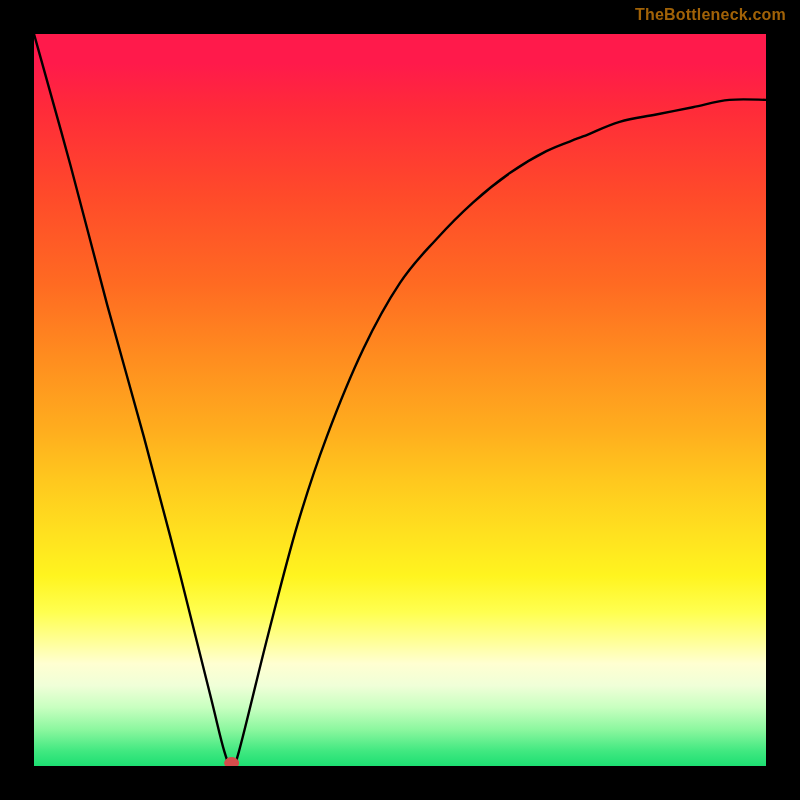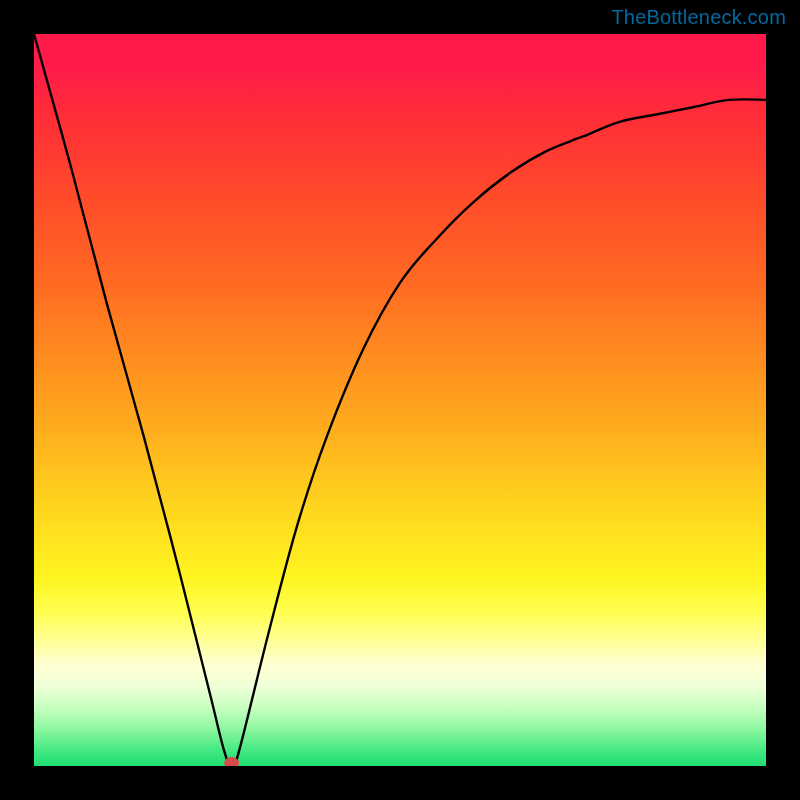--- a/index.html
+++ b/index.html
@@ -14,23 +14,23 @@
   .wrap {
     position: relative;
     width: 800px;
     height: 800px;
     background: #000;
   }
   .attribution {
     position: absolute;
     top: 6px;
     right: 14px;
-    color: #0369a1;
-    font-size: 20px;
-    font-weight: 400;
+    color: #a16207;
+    font-size: 16px;
+    font-weight: 700;
     letter-spacing: 0.2px;
   }
   .plot-outer {
     position: absolute;
     left: 34px;
     top: 34px;
     width: 732px;
     height: 732px;
     box-sizing: border-box;
     background: linear-gradient(

